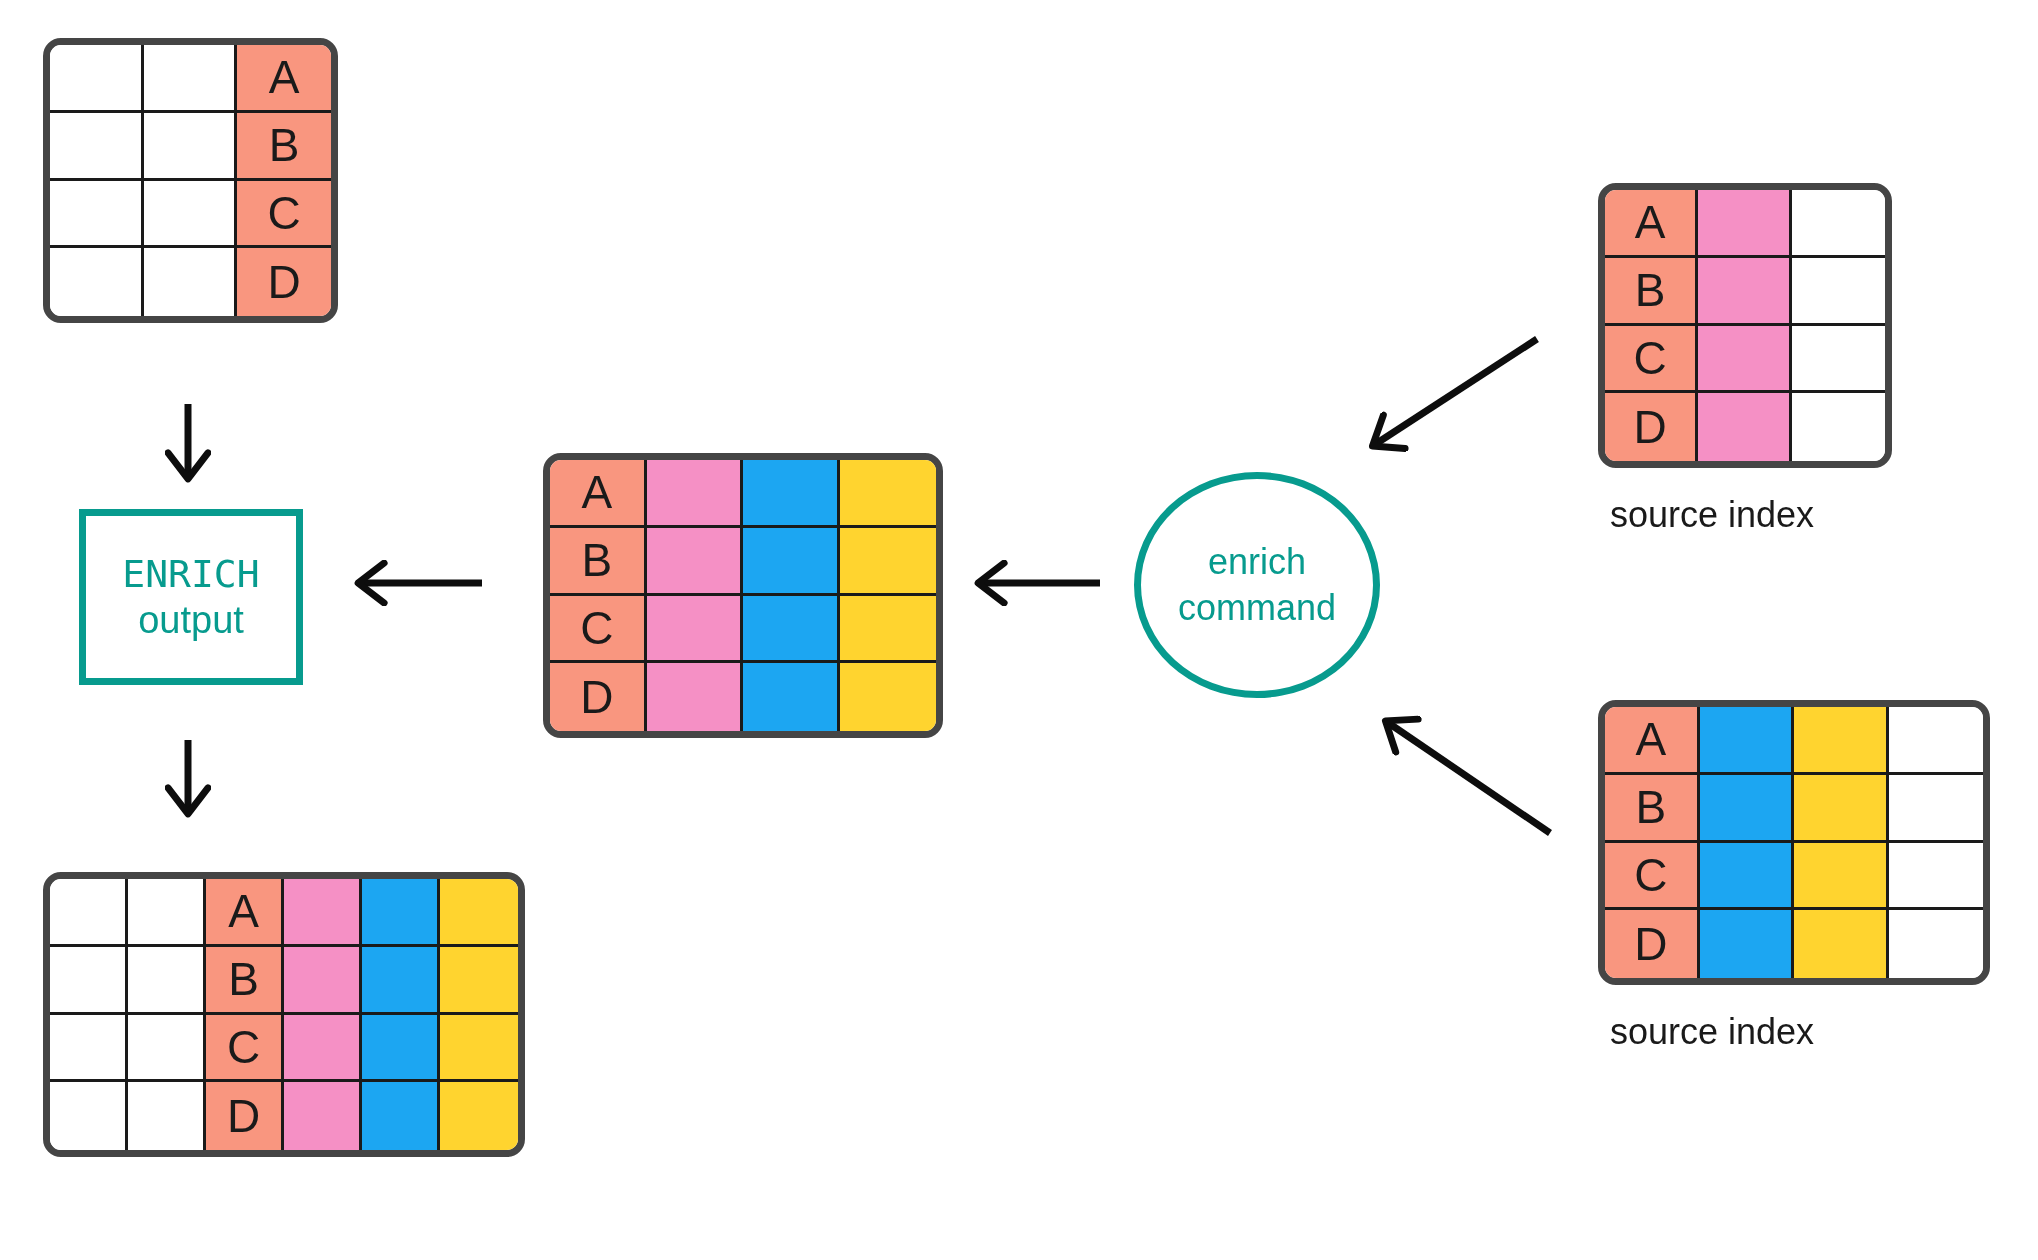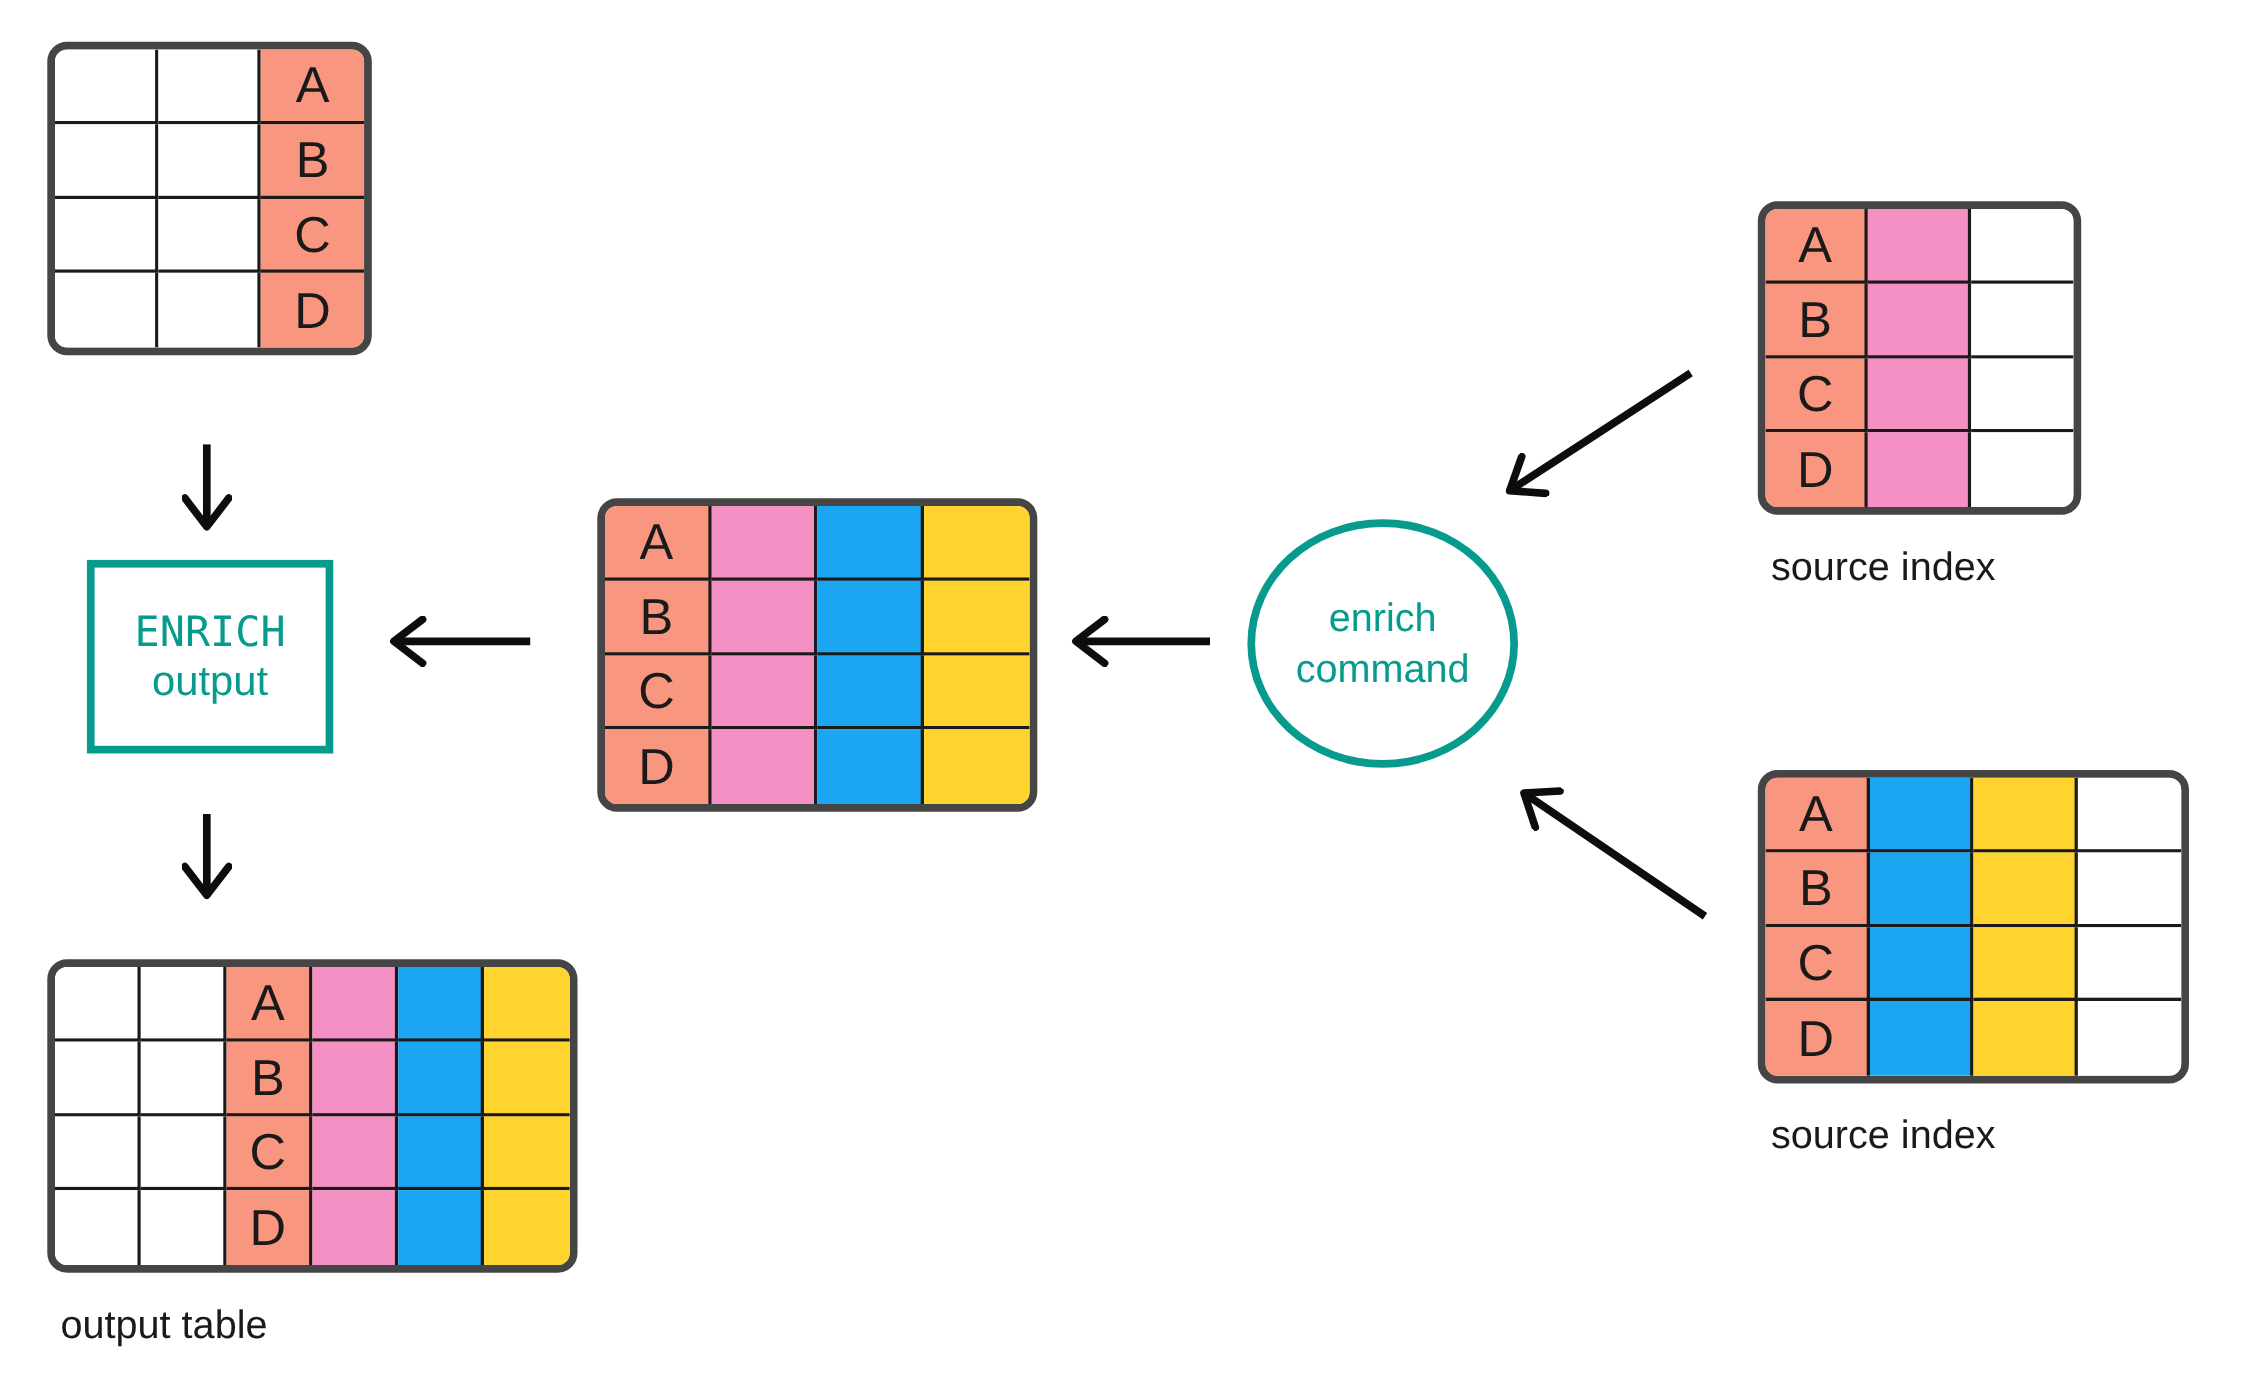--- a/index.html
+++ b/index.html
@@ -181,21 +181,20 @@
         <div class="cell br bb" style="background: rgb(245, 144, 197);"></div>
         <div class="cell br bb" style="background: rgb(28, 166, 242);"></div>
         <div class="cell bb" style="background: rgb(255, 212, 47);"></div>
         <div class="cell br" style="background: rgb(255, 255, 255);"></div>
         <div class="cell br" style="background: rgb(255, 255, 255);"></div>
         <div class="cell br" style="background: rgb(249, 150, 127);">D</div>
         <div class="cell br" style="background: rgb(245, 144, 197);"></div>
         <div class="cell br" style="background: rgb(28, 166, 242);"></div>
         <div class="cell" style="background: rgb(255, 212, 47);"></div>
       </div>
-    <div class="tbl-label">output table</div>
   </div>
 
   <div class="cmd-box">
     <div class="cmd-keyword">ENRICH</div>
     <div class="cmd-word">output</div>
   </div>
 
   <div class="policy-circle">
     <div>enrich</div>
     <div>command</div>

